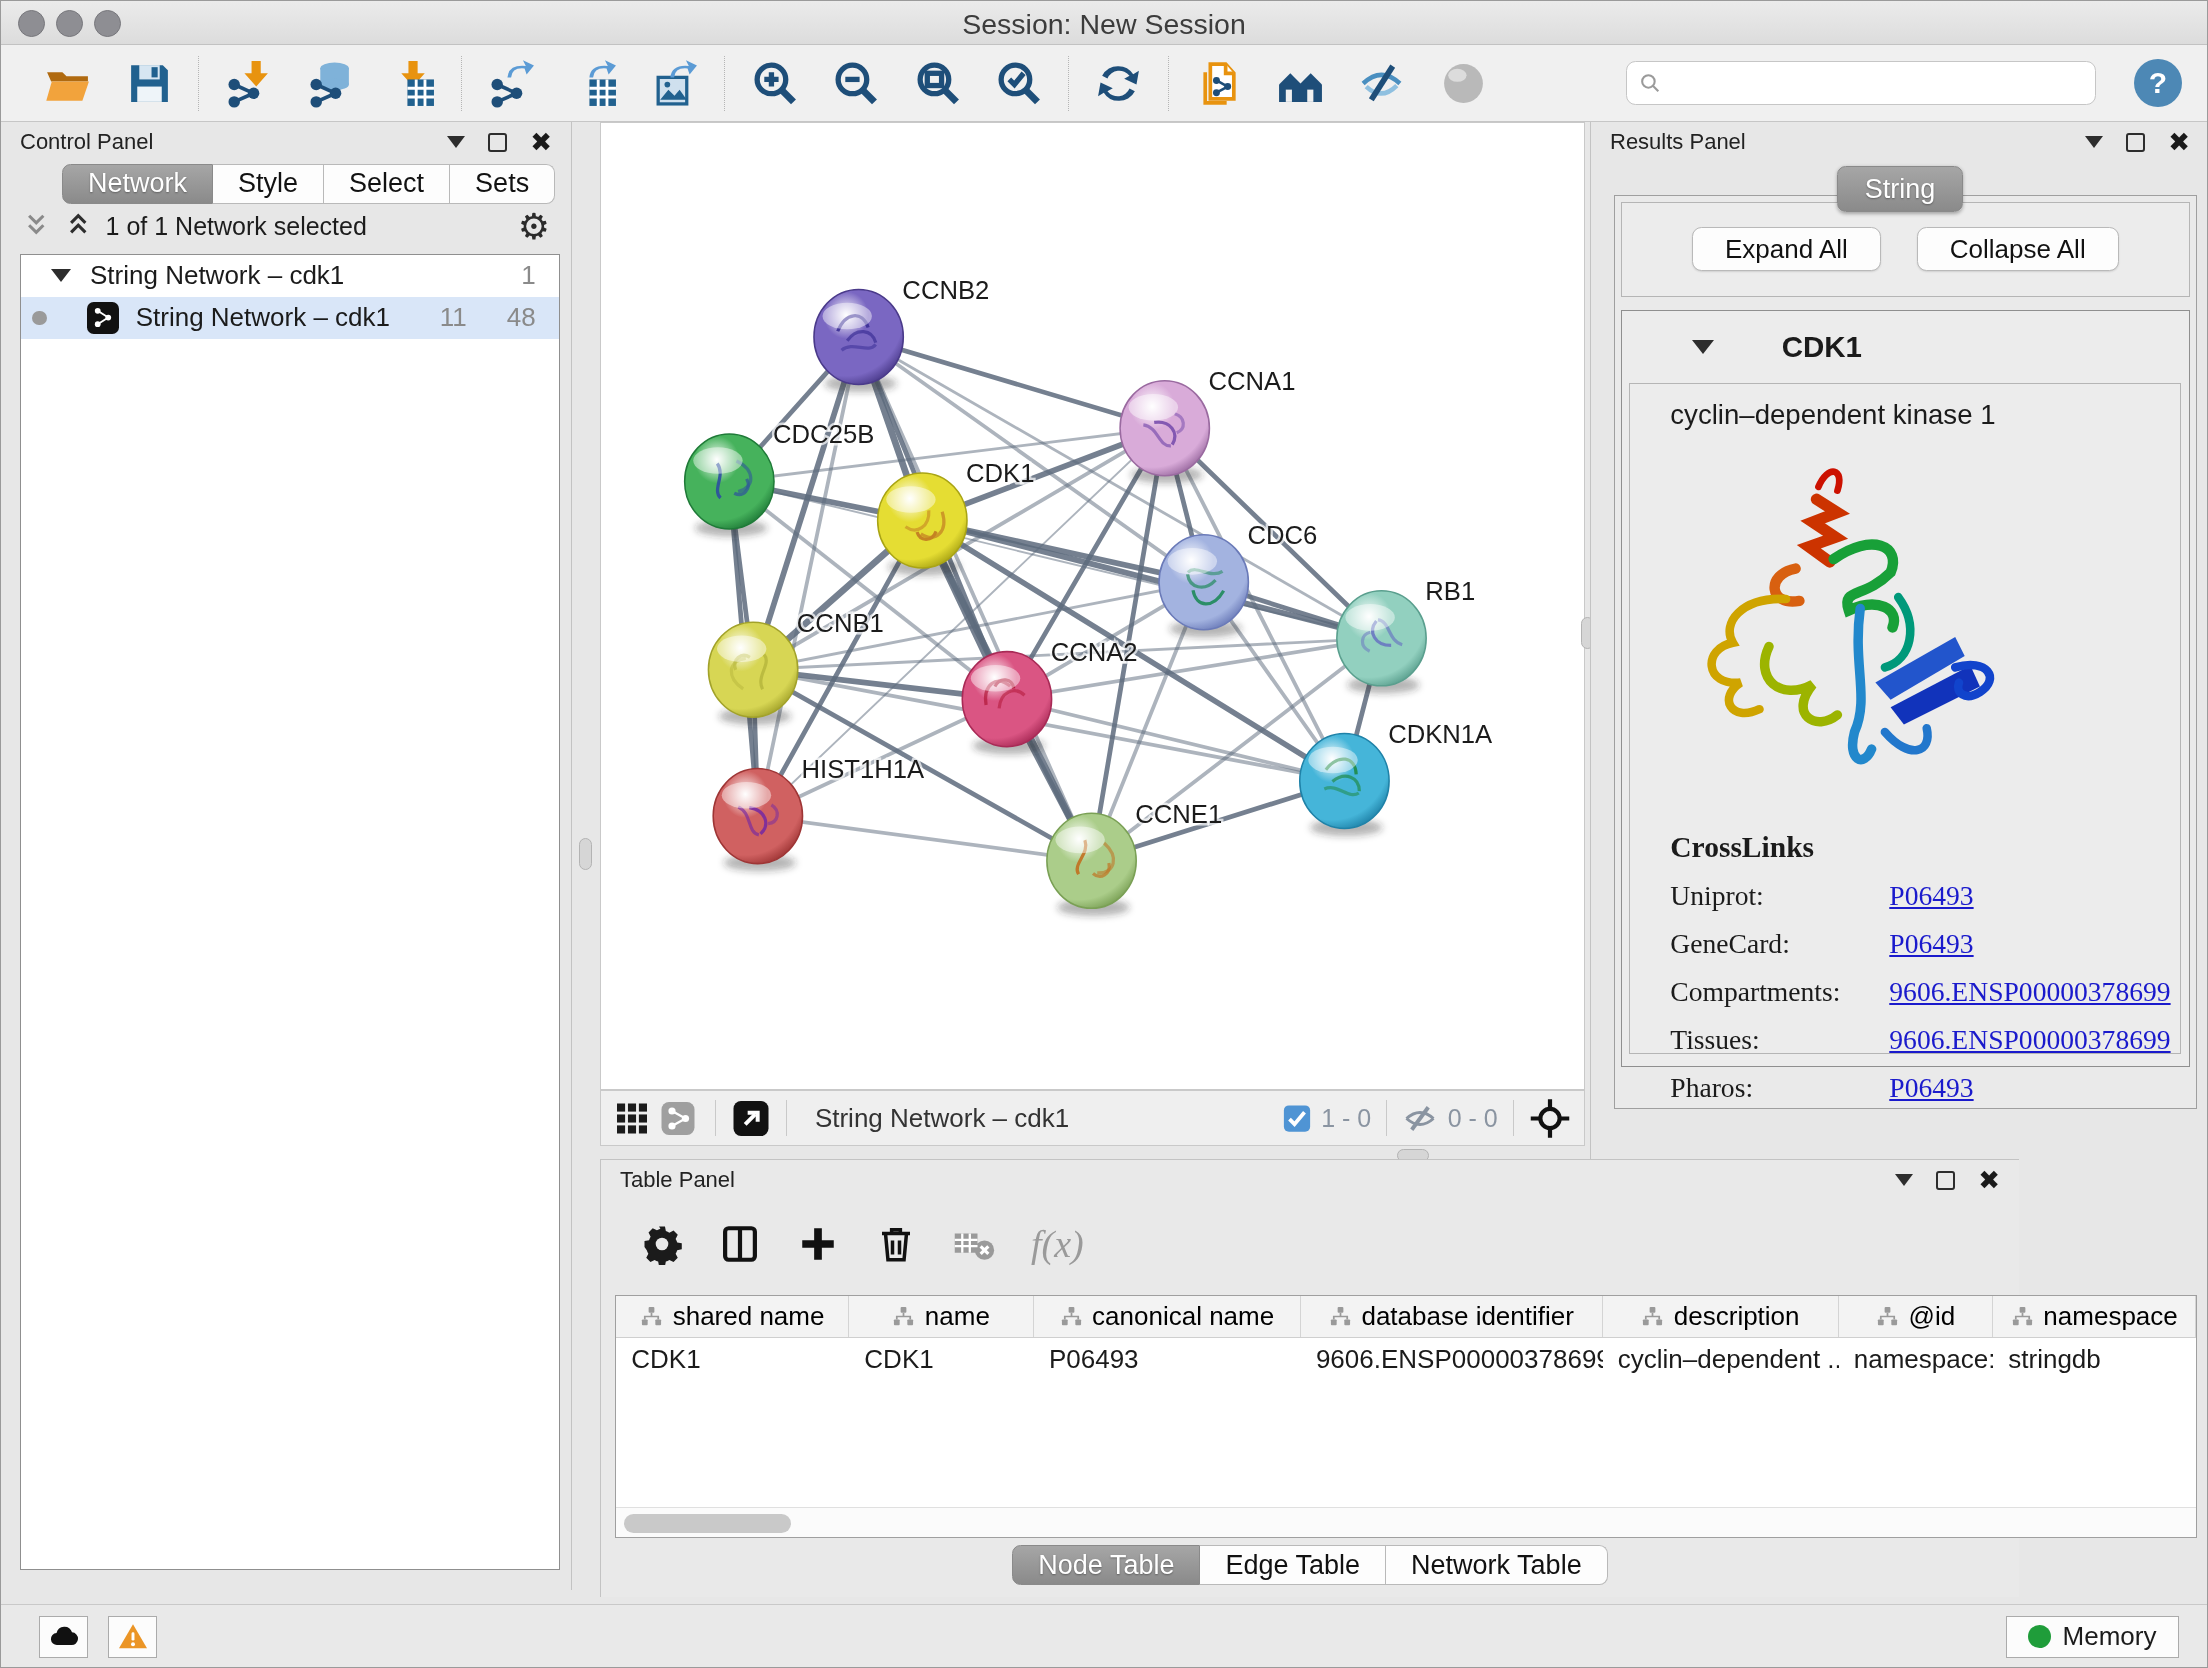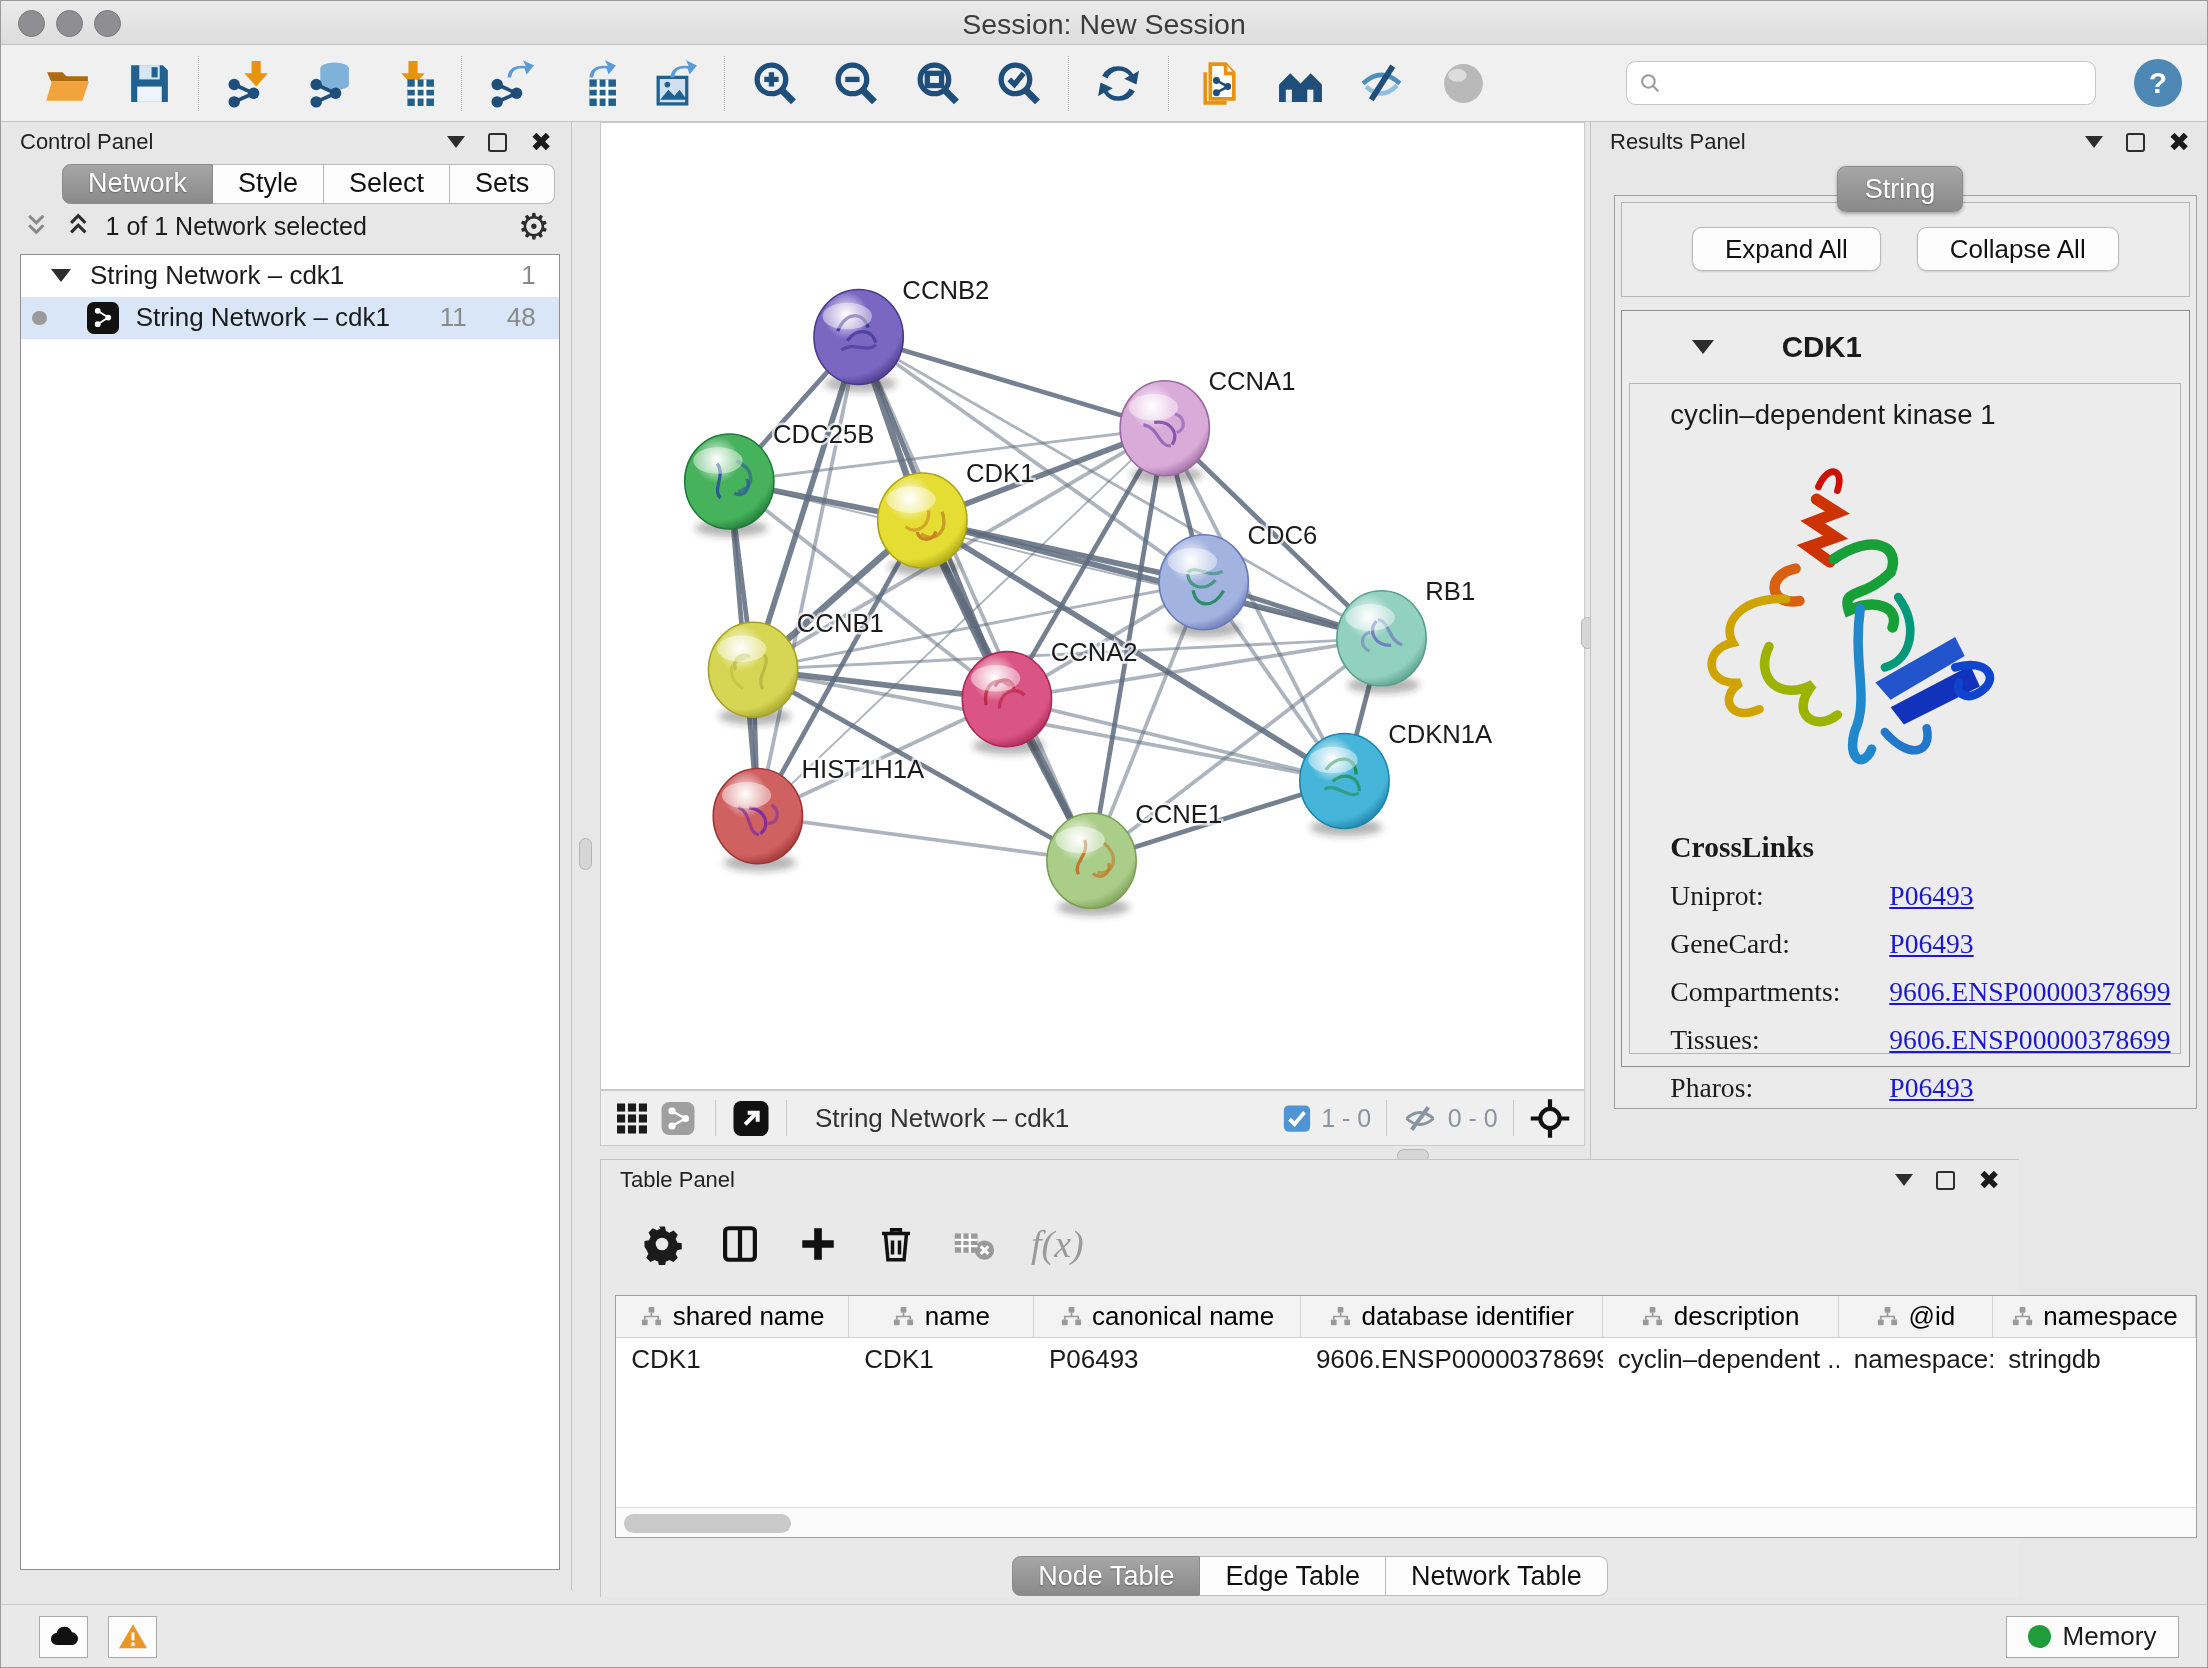--- a/index.html
+++ b/index.html
@@ -122,21 +122,21 @@
   .th { display:flex; align-items:center; justify-content:center; gap:9.5px;
     border-right:1px solid #d4d4d4; font-size:26px; color:#000000; overflow:hidden; white-space:nowrap; }
   .th svg { width:23px; height:23px; flex:0 0 auto; }
   #tp-row { display:flex; height:42px; background:#fff; }
   .td { padding-left:15px; display:flex; align-items:center; font-size:26px;
     overflow:hidden; white-space:nowrap; }
   #tp-hscroll { position:absolute; left:0; bottom:0; width:100%; height:30px;
     background:#fbfbfb; border-top:1px solid #e0e0e0; }
   #tp-hthumb { position:absolute; left:7.6px; top:5.7px; width:167px; height:19px;
     border-radius:9.5px; background:#c9c9c9; }
-  #tp-tabs-wrap { position:absolute; left:0; bottom:1px; width:100%; display:flex; justify-content:center; }
+  #tp-tabs-wrap { position:absolute; left:0; bottom:12px; width:100%; display:flex; justify-content:center; }
   
   #status-bar { position:absolute; left:0; bottom:0; width:100%; height:63px;
     background:#e9e9e9; border-top:1px solid #c9c9c9; }
   .sb-btn { position:absolute; top:10.5px; height:42px; background:#fcfcfc; border:1.9px solid #ababab;
     display:flex; align-items:center; justify-content:center; }
   #sb-cloud { left:38px; width:49px; }
   #sb-warn { left:107px; width:49px; }
   .sb-btn svg { width:32px; height:32px; }
   #sb-memory { right:28.5px; padding:0 21px; gap:11.4px; font-size:26px; }
   #mem-dot { width:23px; height:23px; border-radius:50%; }

